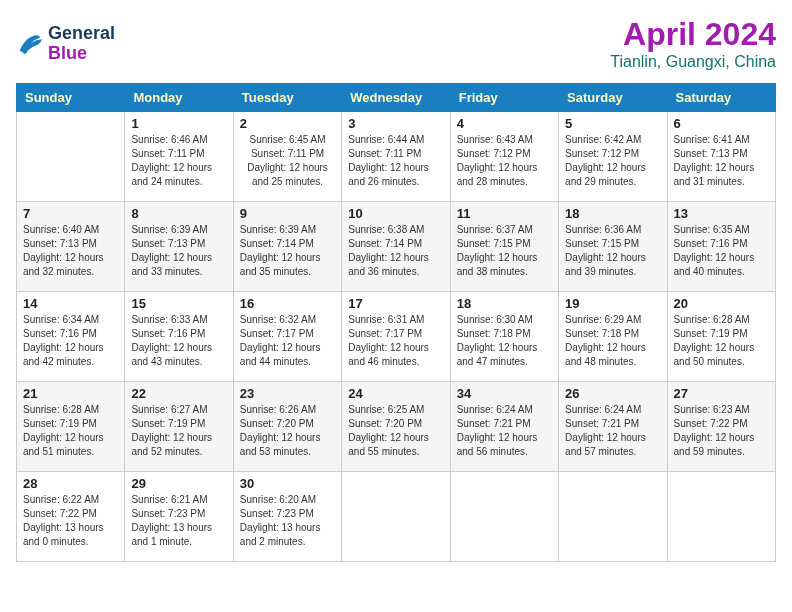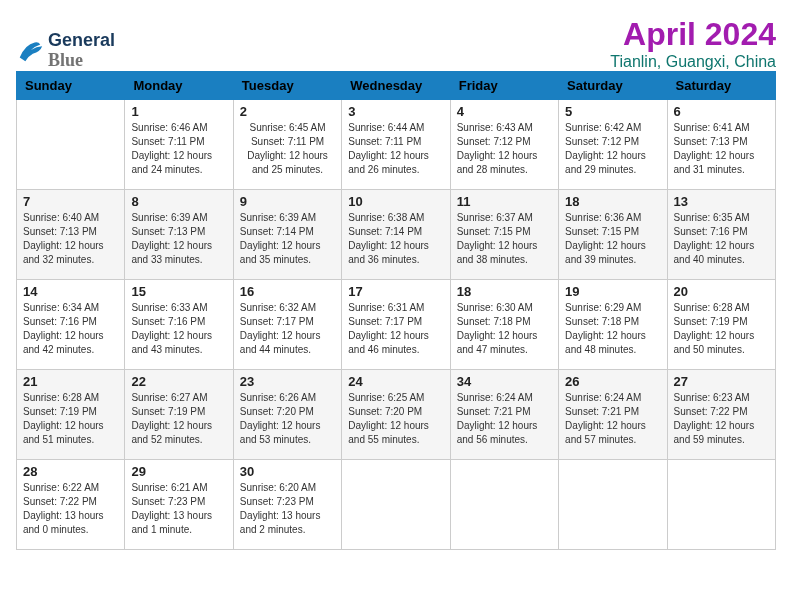--- a/index.html
+++ b/index.html
@@ -6,36 +6,36 @@
     body {
       font-family: Arial, sans-serif;
       background: #fff;
       width: 792px;
       min-height: 612px;
       padding: 16px;
     }
     .header {
       display: flex;
       justify-content: space-between;
-      align-items: flex-end;
+      align-items: center;
+      margin-bottom: 12px;
     }
     .logo {
       display: flex;
       align-items: center;
       gap: 4px;
     }
     .logo-text {
       font-size: 18px;
       font-weight: bold;
       color: #1a3a5c;
       line-height: 1.1;
     }
     .logo-text span {
-      color: #737373;
-      font-family: Liberation Serif, serif;
+      color: #a21caf;
     }
     .logo-bird {
       width: 28px;
       height: 28px;
     }
     .title-block {
       text-align: right;
     }
     .month-title {
       font-size: 32px;
@@ -46,21 +46,21 @@
       font-size: 16px;
       color: #0f766e;
     }
     .calendar {
       width: 100%;
       border-collapse: collapse;
       border: 1px solid #ccc;
     }
     .calendar th {
       background: #1a7fc1;
-      color: #000000;
+      color: #fef9c3;
       font-size: 13px;
       font-weight: bold;
       padding: 6px 8px;
       text-align: left;
       border: 1px solid #1a7fc1;
     }
     .calendar td {
       vertical-align: top;
       border: 1px solid #ccc;
       padding: 4px 6px;

